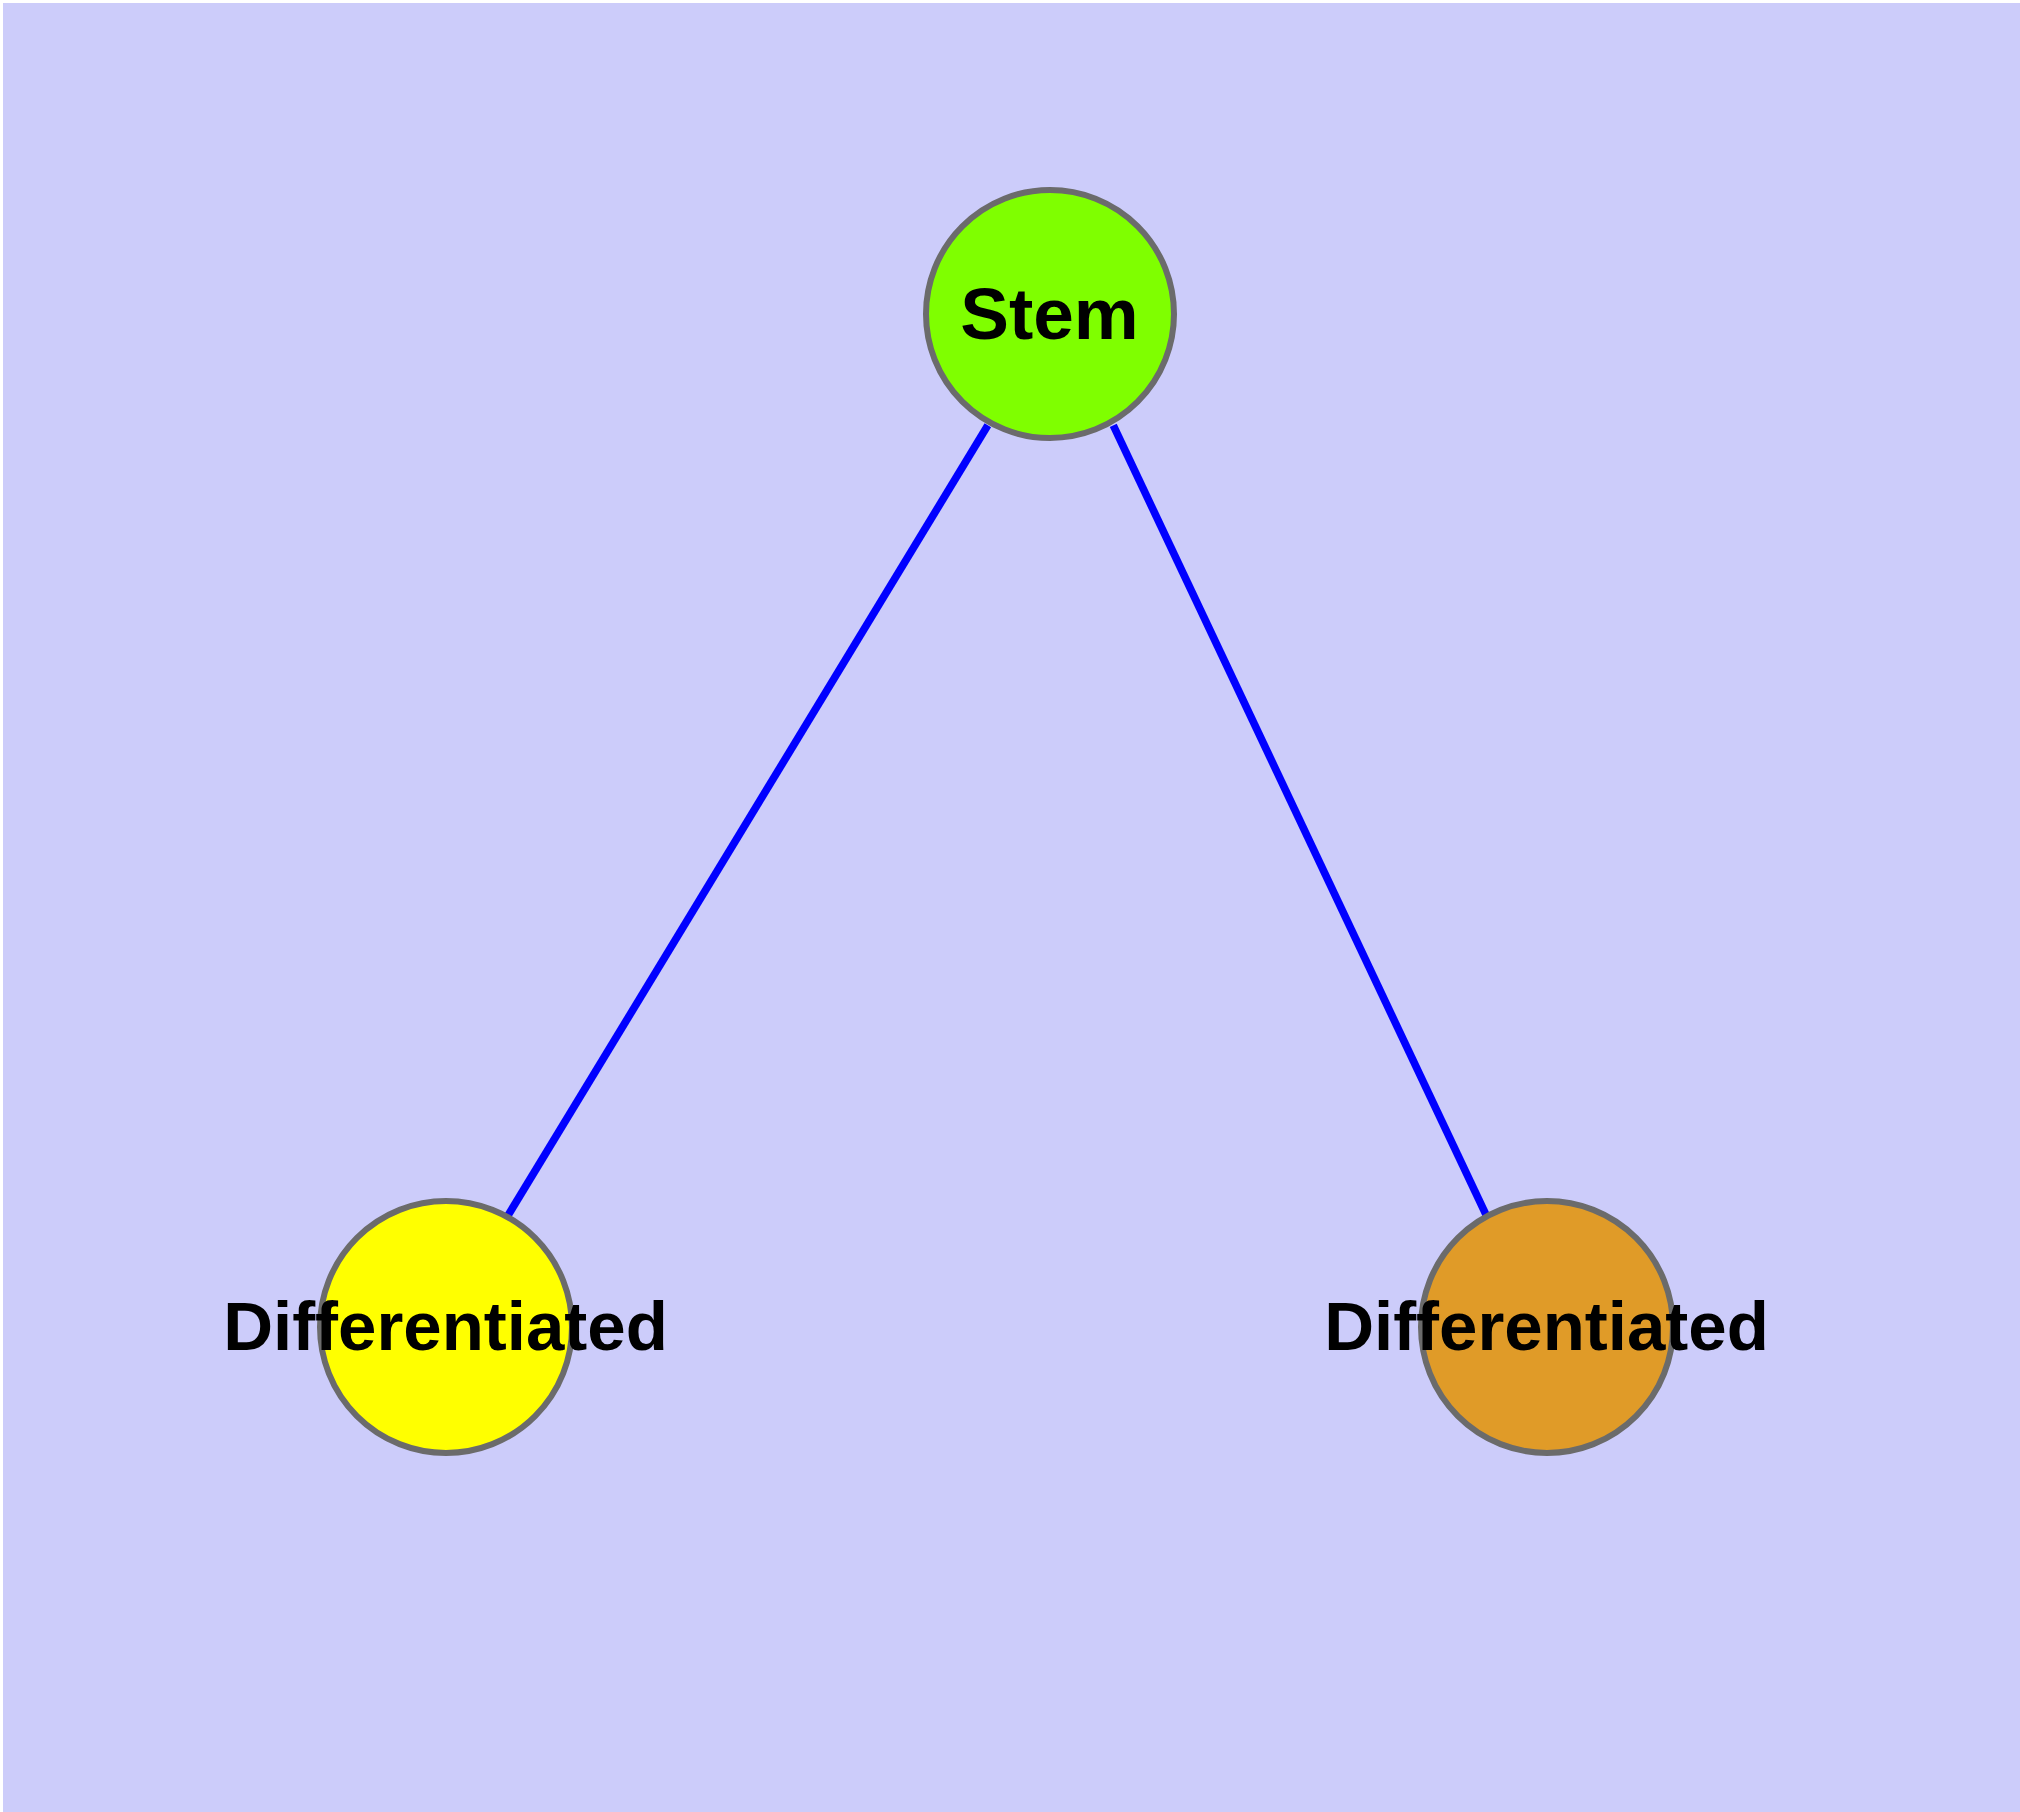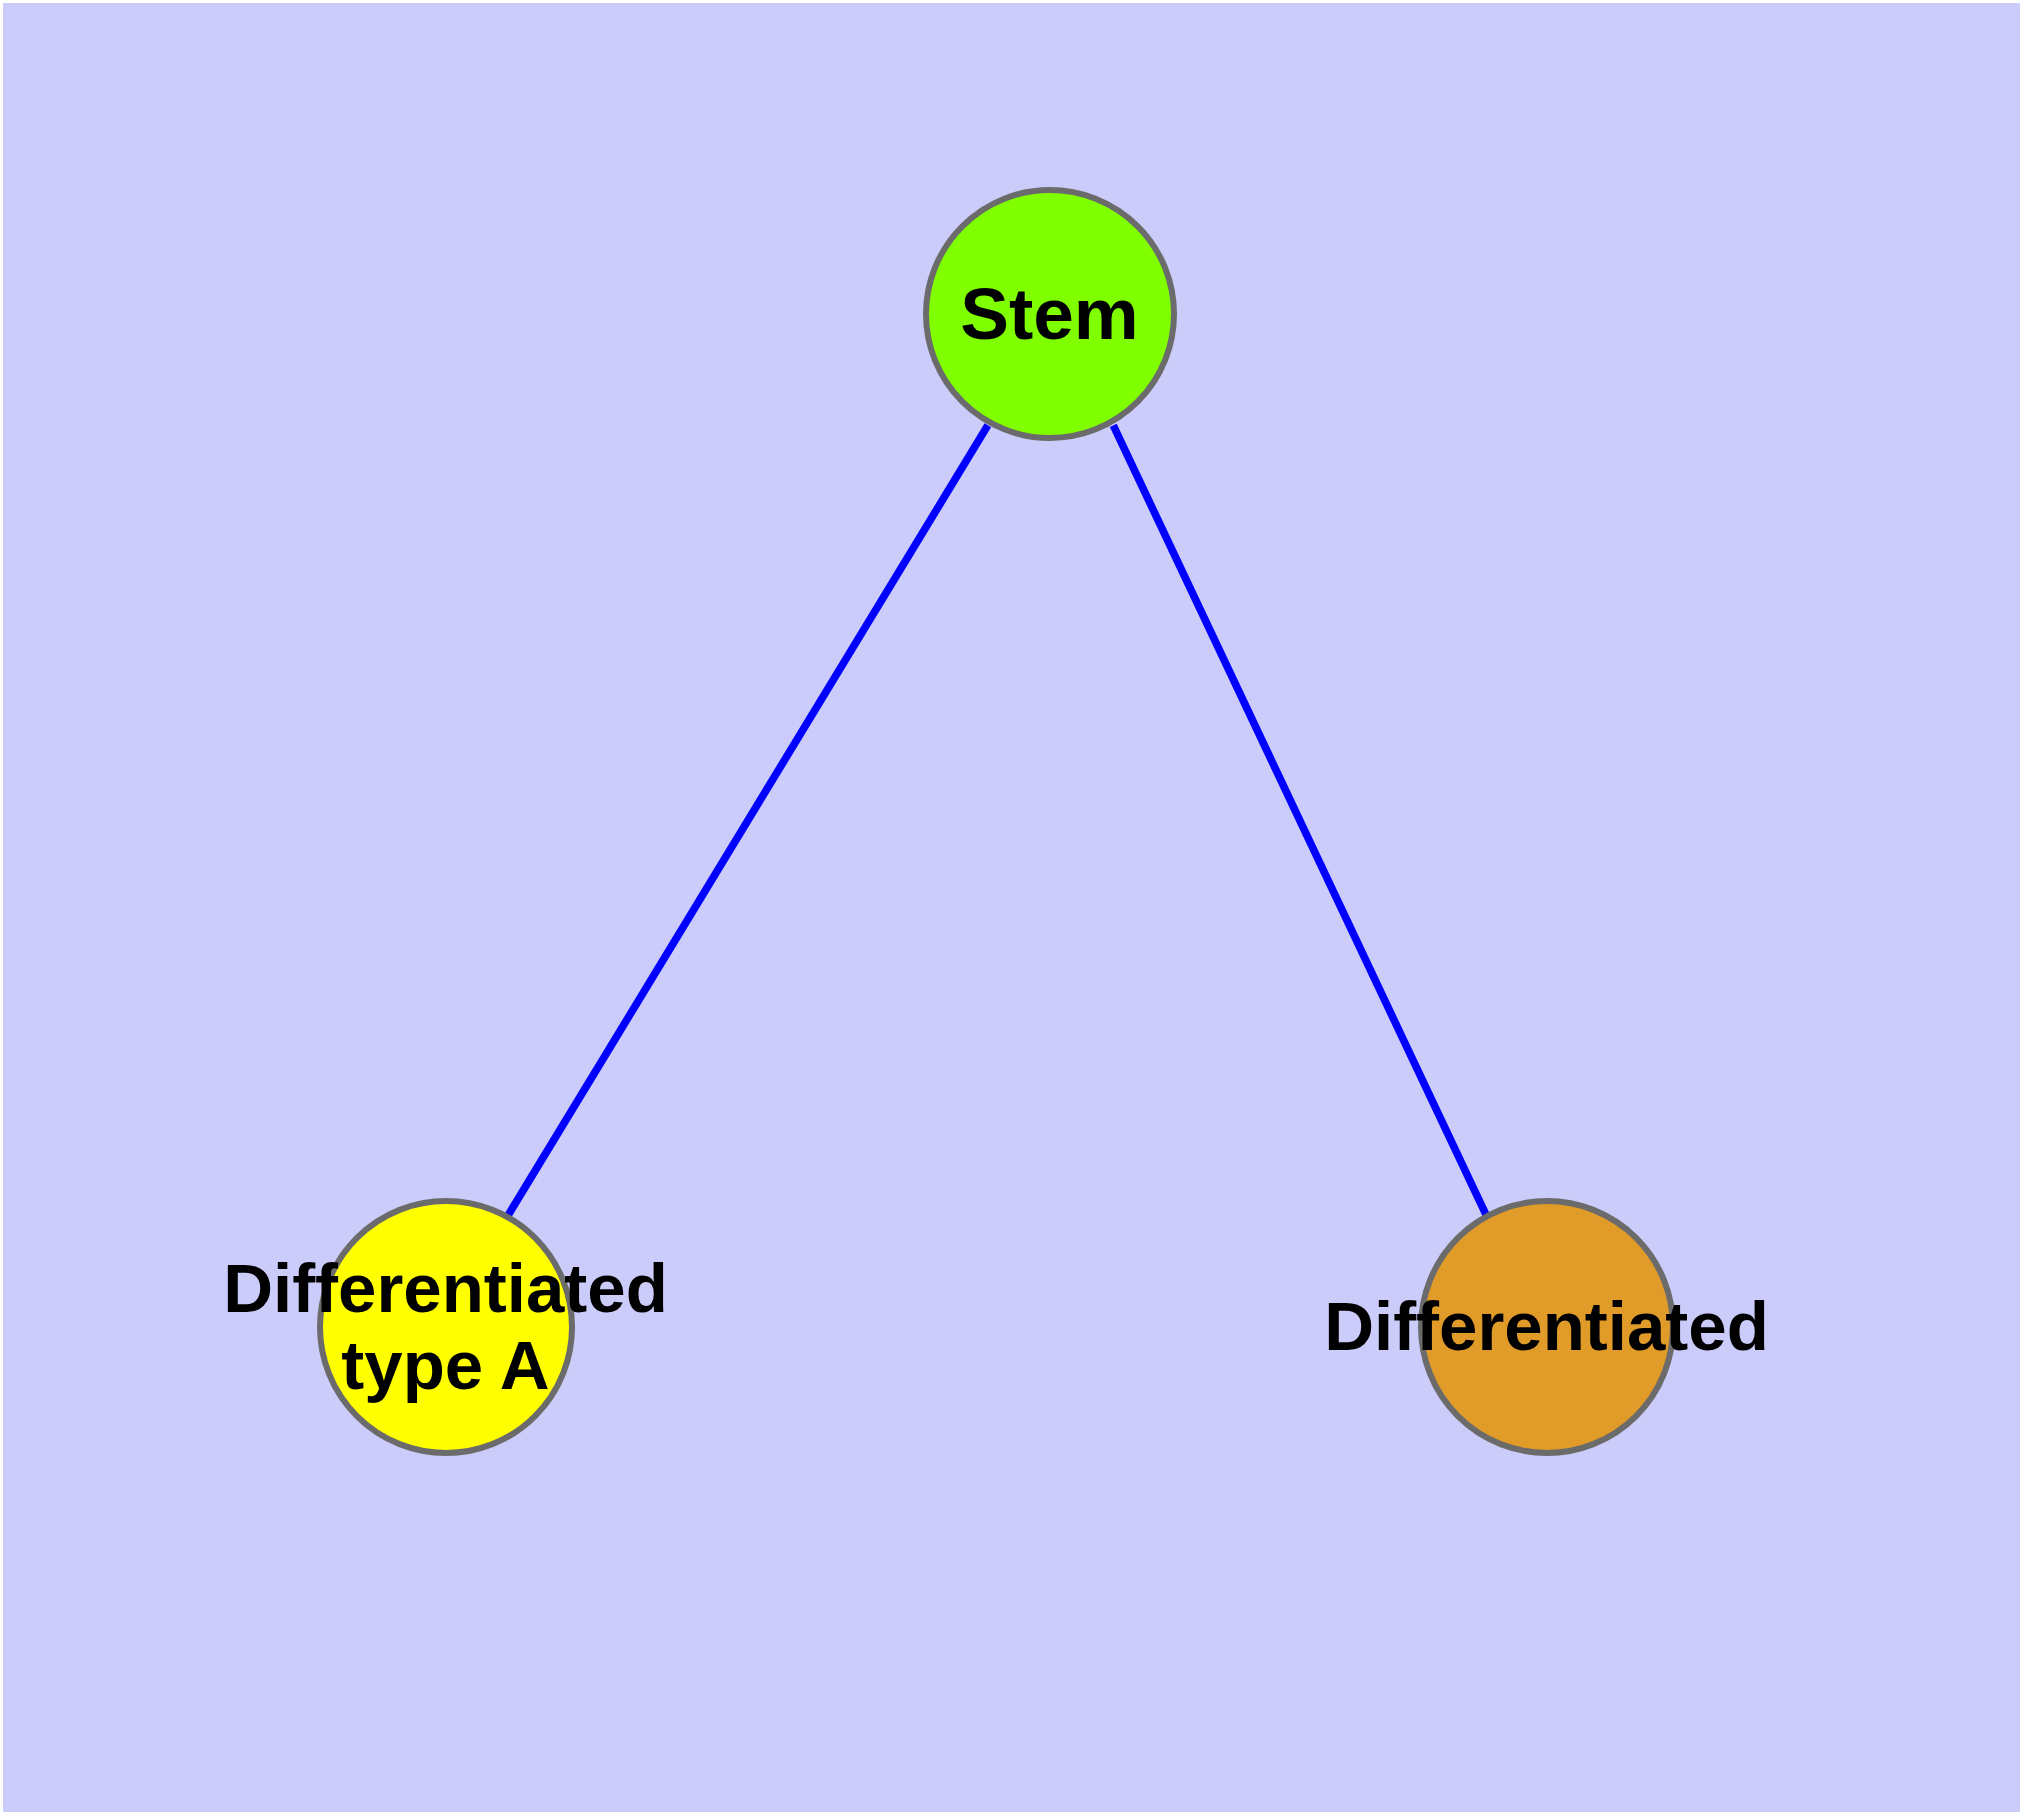--- a/index.html
+++ b/index.html
@@ -102,21 +102,20 @@
 
   <div class="node" id="node-stem" style="background: rgb(127, 255, 0); left: 920px; top: 184px; width: 254px; height: 254px; border-color: rgb(107, 107, 107);">
     <div class="node-label">
       <span>Stem</span>
     </div>
   </div>
 
   <div class="node" id="node-type-a" style="background: rgb(255, 255, 0); left: 314px; top: 1195px; width: 258px; height: 258px; border-color: rgb(107, 107, 107);">
     <div class="node-label">
       <span>Differentiated</span><br>
-      <span>type A</span>
     </div>
   </div>
 
   <div class="node" id="node-type-b" style="background: rgb(224, 155, 40); left: 1415px; top: 1195px; width: 258px; height: 258px; border-color: rgb(107, 107, 107);">
     <div class="node-label">
       <span>Differentiated</span><br>
     </div>
   </div>
 
 </div>

